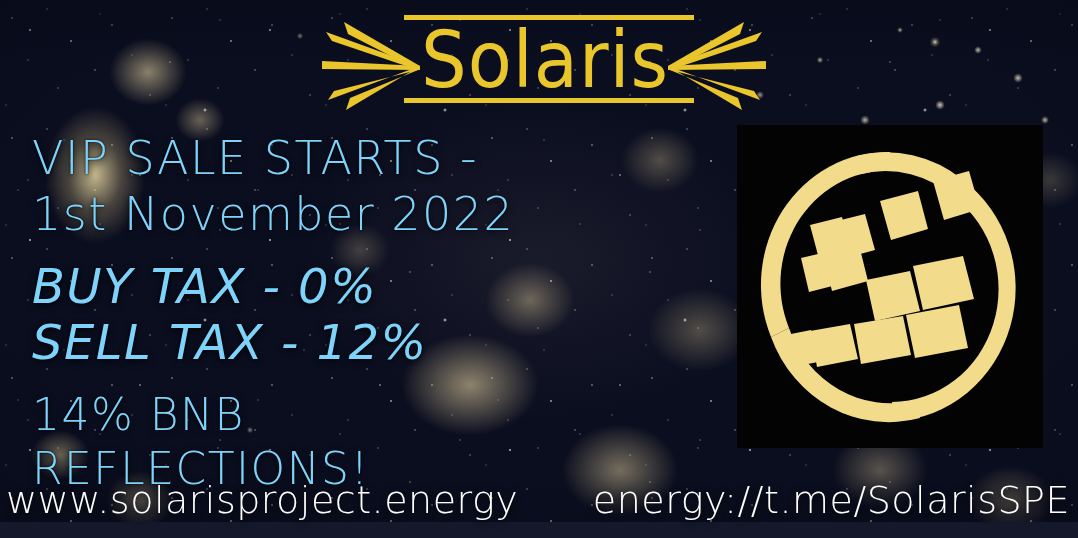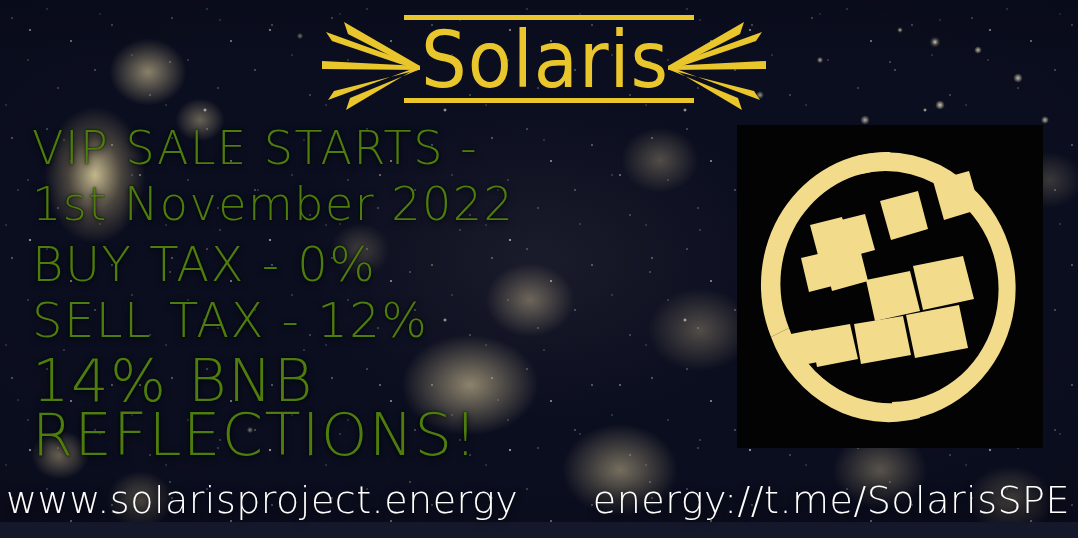--- a/index.html
+++ b/index.html
@@ -135,32 +135,32 @@
   .wordmark span { display: inline-block; transform: scaleY(1.08); }
 
   .rays { position: absolute; top: 0; }
   .rays-left { left: 322px; }
   .rays-right { right: 312px; }
 
   
   .copy {
     position: absolute;
     left: 32px;
-    top: 120px;
+    top: 130px;
     width: 640px;
-    color: #4d7c0f;
+    color: #7dd3fc;
     font-family: "DejaVu Sans", sans-serif;
     font-weight: 300;
     letter-spacing: 1.5px;
     text-shadow: 0 2px 7px rgba(0,0,0,0.85), 0 0 2px rgba(0,0,0,0.9);
   }
   .copy .line { white-space: nowrap; }
   .block-1 { font-size: 46px; line-height: 56px; }
-  .block-2 { font-size: 48px; line-height: 56px; margin-top: 4px; }
-  .block-3 { font-size: 59px; line-height: 54px; margin-top: 6px; }
+  .block-2 { font-size: 48px; line-height: 56px; margin-top: 16px; font-style: italic; }
+  .block-3 { font-size: 44px; line-height: 54px; margin-top: 18px; }
 
   
   .logo-badge {
     position: absolute;
     left: 737px;
     top: 125px;
     width: 306px;
     height: 323px;
     background: #030303;
   }

